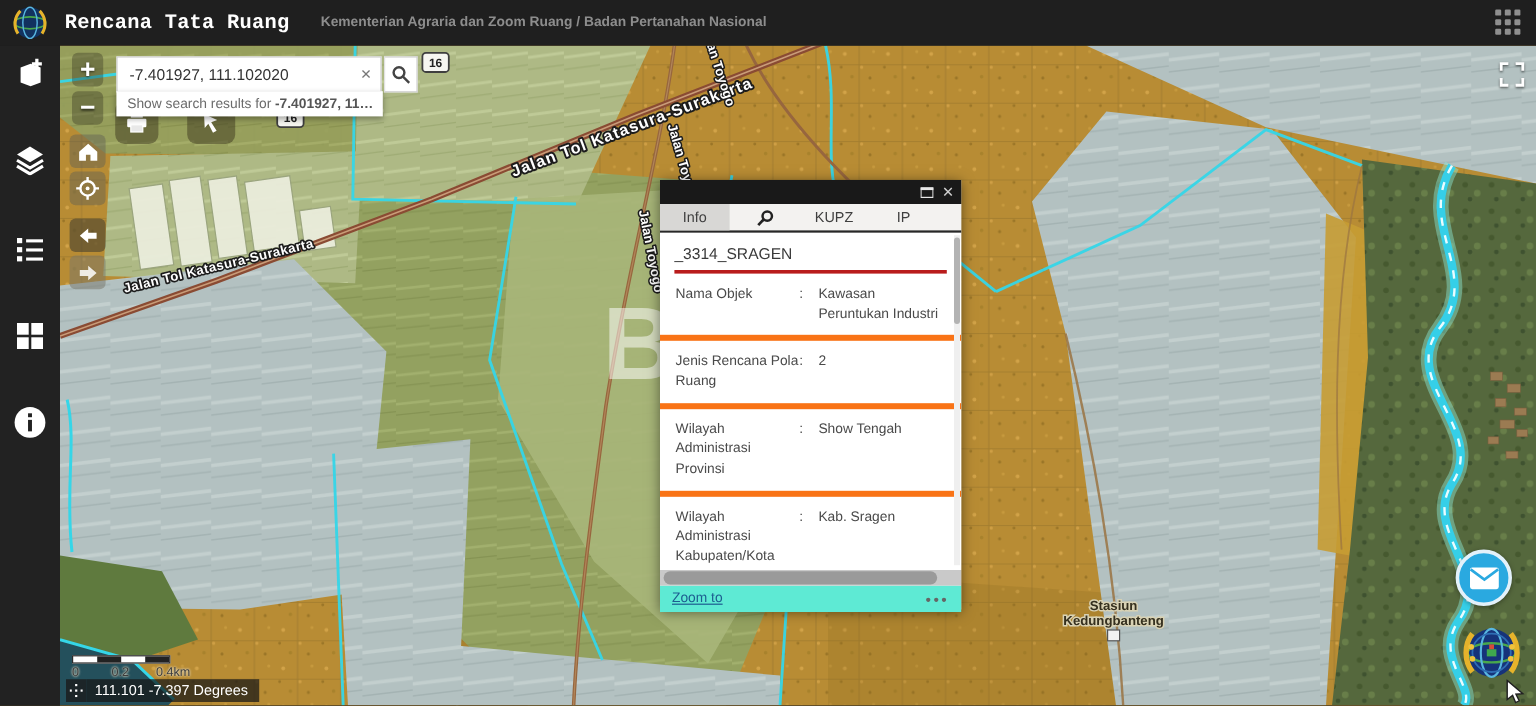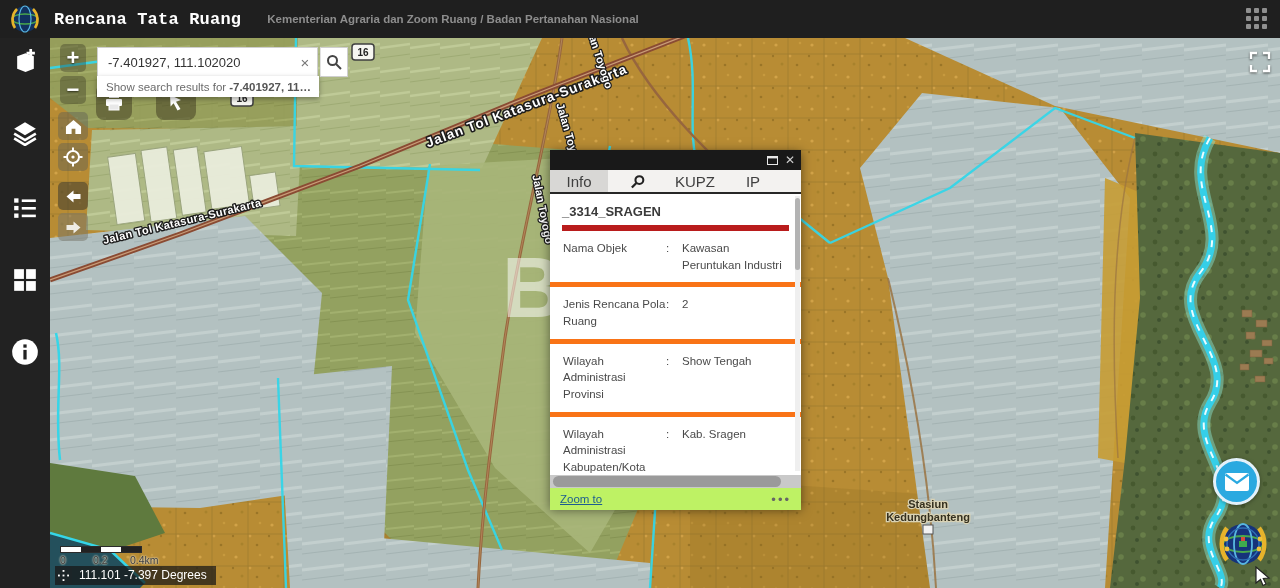--- a/index.html
+++ b/index.html
@@ -51,34 +51,34 @@
   .fsbtn { position:absolute; left:1198px; top:12px; width:24px; height:24px; z-index:6; cursor:pointer;
            filter:drop-shadow(0 1px 1px rgba(0,0,0,.6)); }
 
   
   .popup { position:absolute; left:550px; top:150px; width:251px; height:358px; z-index:20;
            box-shadow:0 2px 10px rgba(0,0,0,.5); background:#fff; font-size:11.5px; }
   .pp-title { height:20px; background:#191919; display:flex; align-items:center; justify-content:flex-end; gap:7px; padding-right:6px; }
   .pp-title .wicon { cursor:pointer; display:flex; }
   .pp-tabs { height:24px; background:#f3f2f0; border-bottom:2px solid #272727; display:flex; }
   .pp-tab { width:58px; display:flex; align-items:center; justify-content:center; color:#3f3f3f;
-            font-size:15px; cursor:pointer; }
+            font-size:12px; cursor:pointer; }
   .pp-tab.active { background:#d8d7d5; }
   .pp-body { height:281px; overflow:hidden; position:relative; background:#fff; }
-  .pp-head { margin:10px 12px 0 12px; padding-bottom:6px; font-size:13px; font-weight:bold; color:#3a3a3a;
-             border-bottom:6px solid #b91c1c; }
+  .pp-head { margin:10px 12px 0 12px; padding-bottom:6px; font-size:13px; font-weight:normal; color:#3a3a3a;
+             border-bottom:3px solid #b91c1c; }
   .info-row { display:flex; padding:9px 16px 9px 13px; border-bottom:5px solid #f97316; line-height:1.45; color:#4a4a4a; }
   .info-row .rl { width:103px; flex:0 0 auto; }
   .info-row .rc { width:16px; flex:0 0 auto; }
   .info-row .rv { flex:1; }
   .pp-vscroll { position:absolute; right:1px; top:2px; width:5px; height:275px; background:#efefef; }
   .pp-vthumb { position:absolute; right:0; top:2px; width:5px; height:72px; background:#b3b3b3; border-radius:3px; cursor:pointer; }
   .pp-hscroll { height:13px; background:#cscsc5; background:#c9c9c9; position:relative; }
   .pp-hthumb { position:absolute; left:3px; top:1px; width:228px; height:11px; background:#9a9a9a; border-radius:6px; cursor:pointer; }
-  .pp-foot { height:22px; display:flex; align-items:center; justify-content:space-between; padding:0 10px; background:#bef264; }
+  .pp-foot { height:22px; display:flex; align-items:center; justify-content:space-between; padding:0 10px; background:#5eead4; }
   .pp-zoomto { color:#1d5d90; text-decoration:underline; cursor:pointer; }
   .pp-more { color:#666; letter-spacing:2px; cursor:pointer; font-size:13px; }
 
   
   .scalebar { position:absolute; left:10px; top:508px; z-index:6; width:82px; }
   .sb-line { display:flex; height:7px; border:1px solid #2b2b2b; background:#fff; }
   .sb-line span { flex:1; } .sb-line span:nth-child(2), .sb-line span:nth-child(4){ background:#222; }
   .sb-labels { position:relative; height:13px; font-size:10.5px; color:#3c3c3c;
                text-shadow:0 0 2px #e7dfc8, 0 0 2px #e7dfc8; }
   .sb-labels span { position:absolute; top:1px; }

